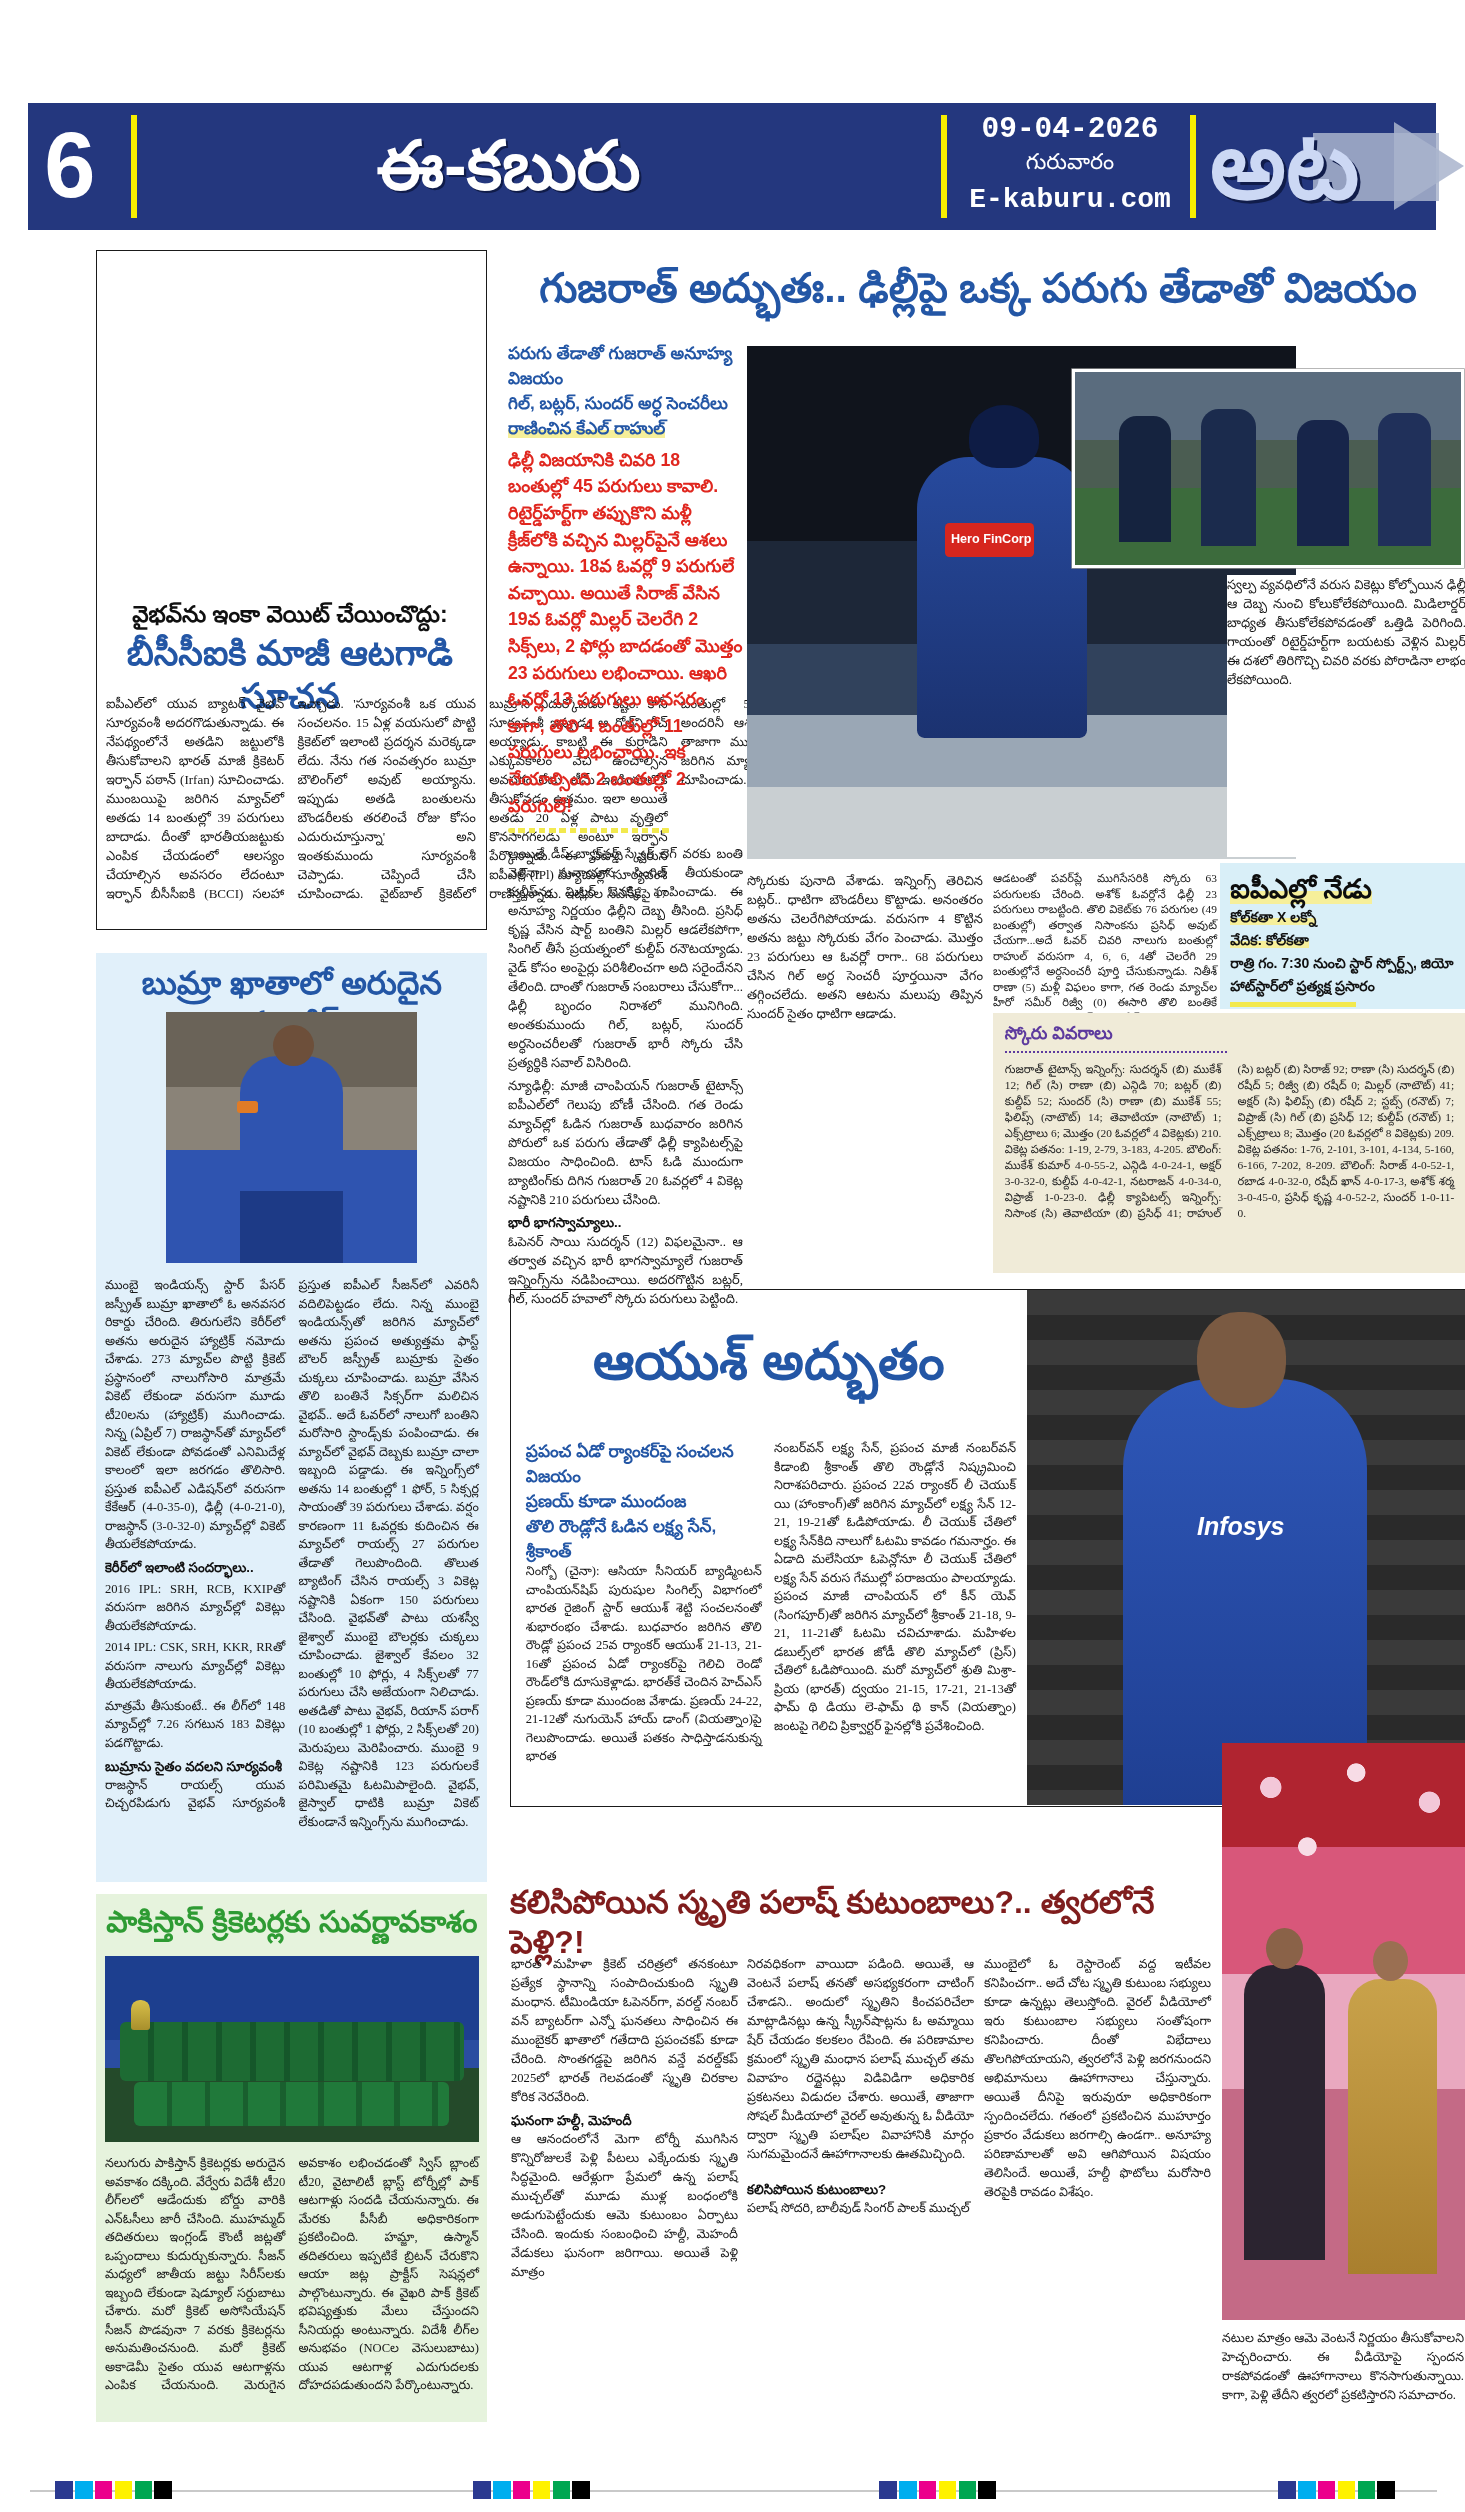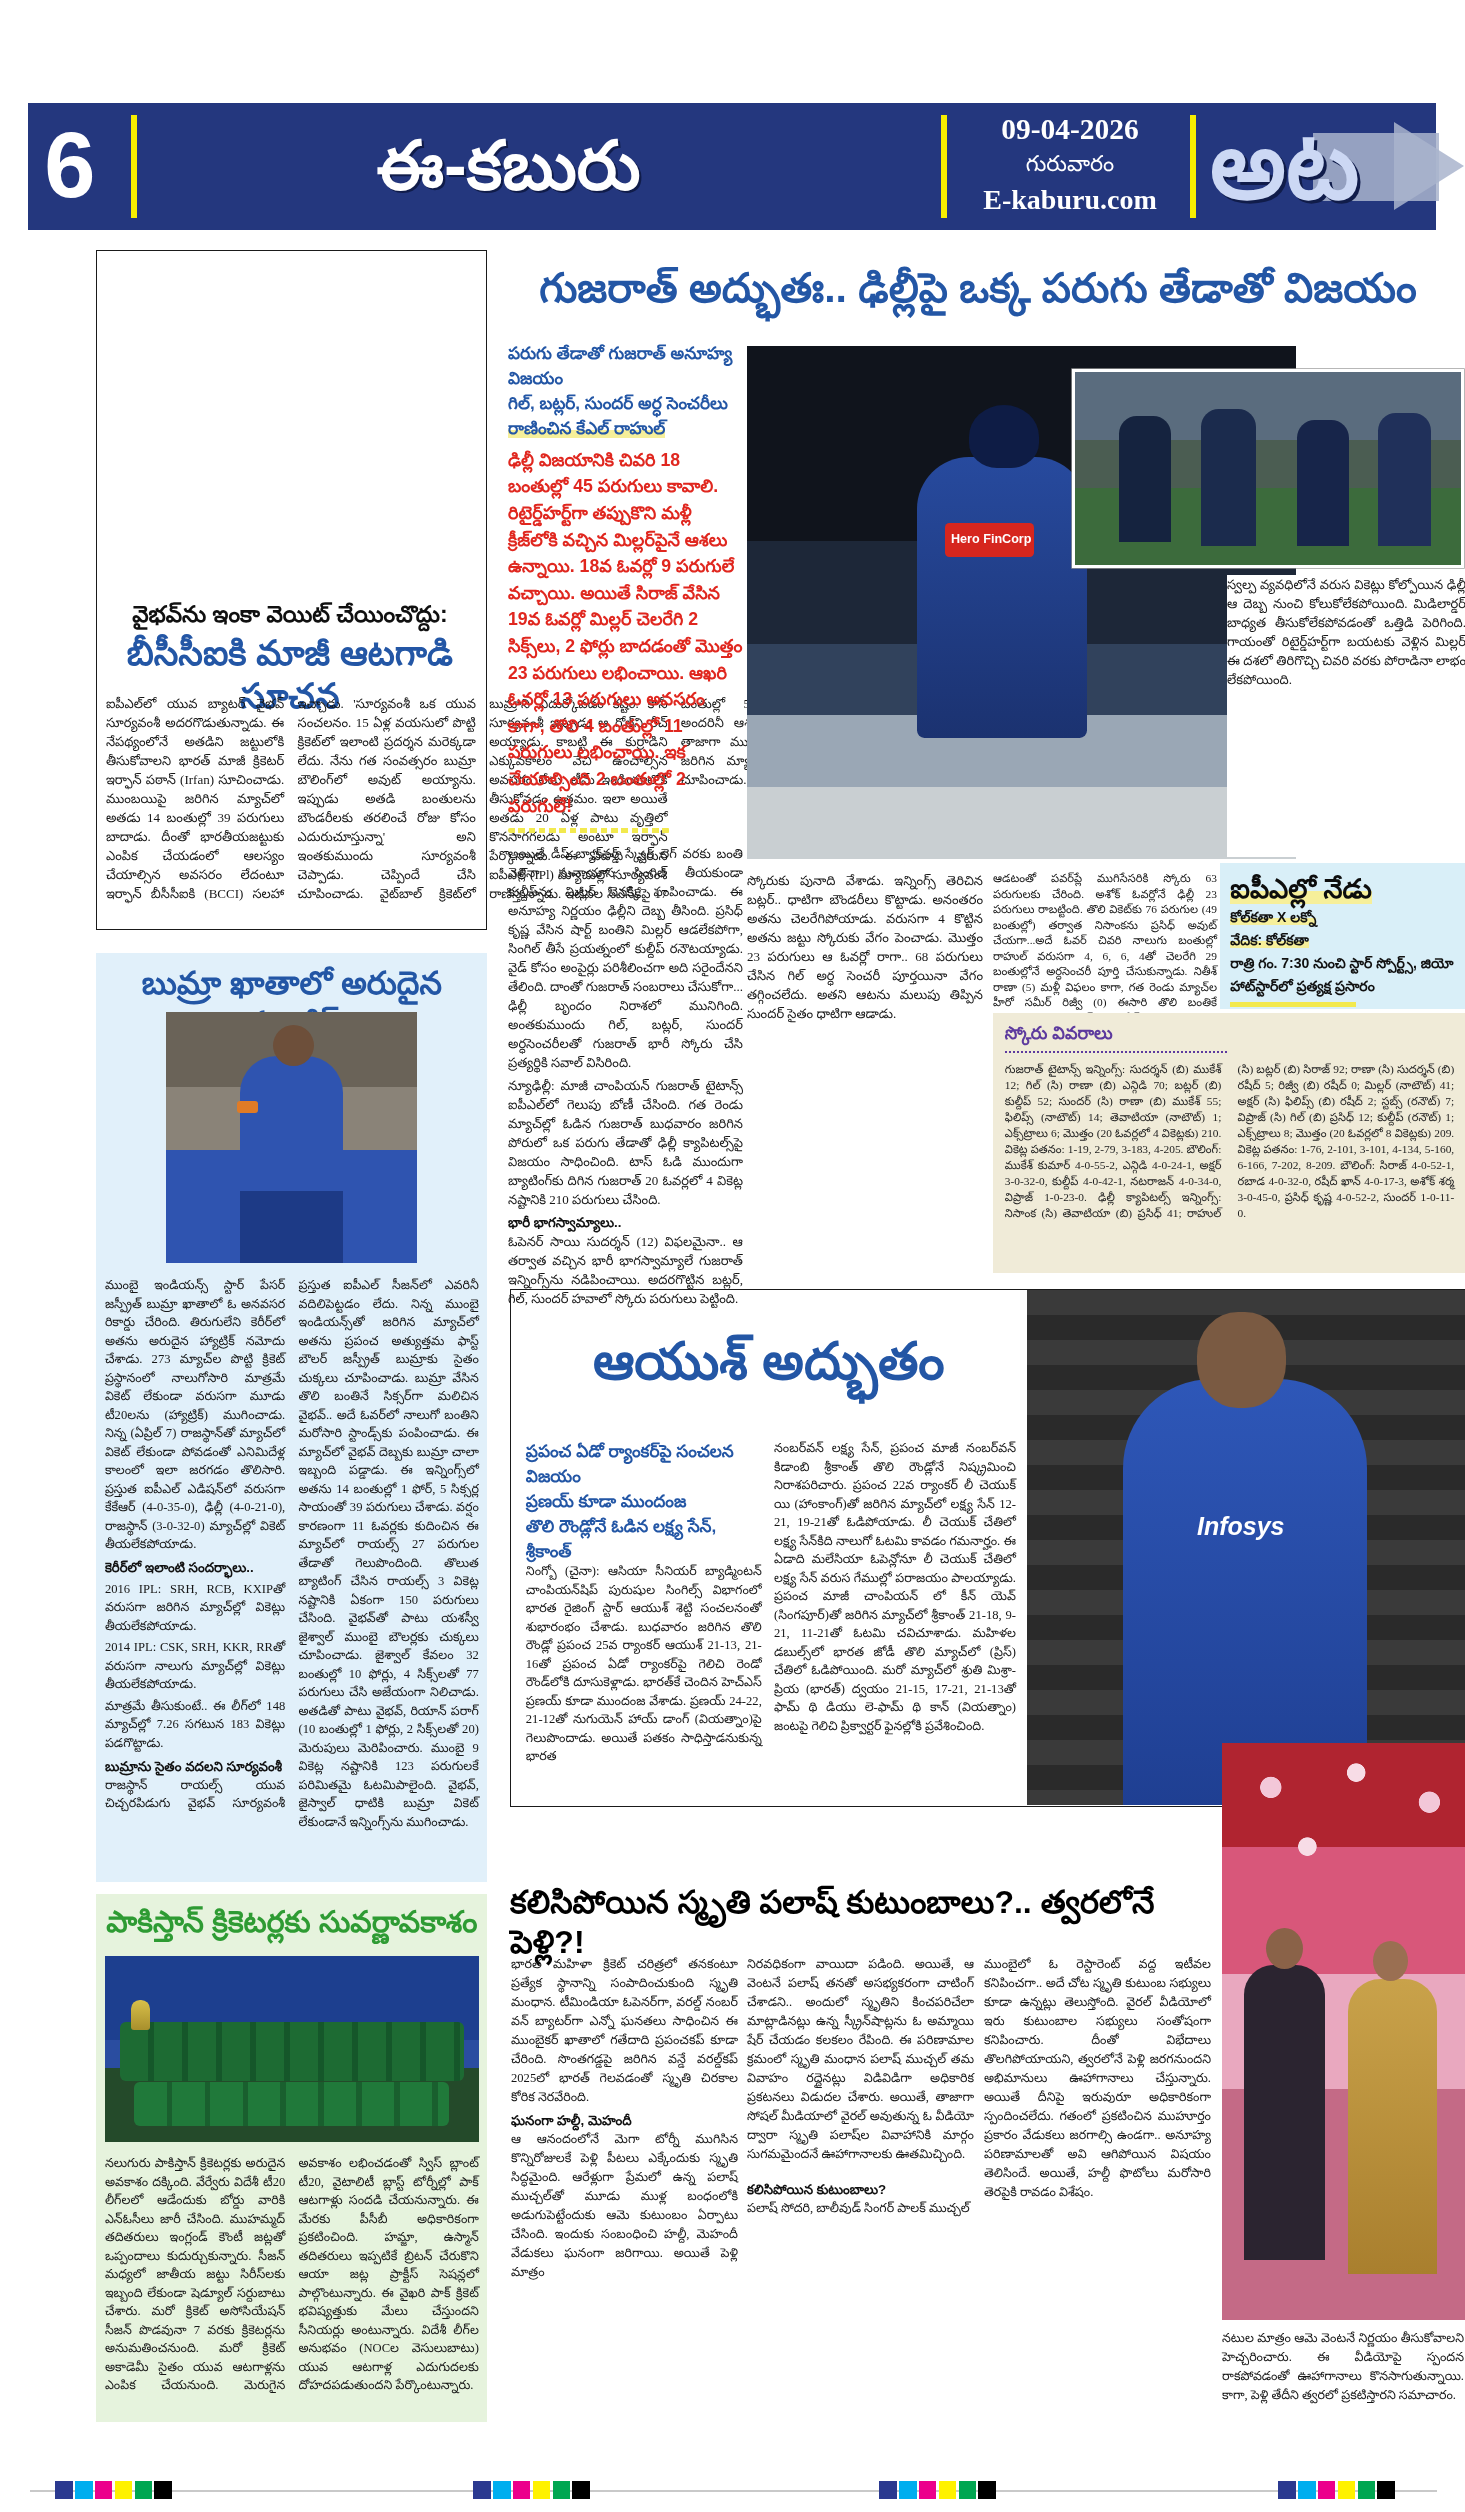--- a/index.html
+++ b/index.html
@@ -4,21 +4,21 @@
 <style>
   html,body{margin:0;padding:0;background:#e8e8e8;}
   .page{position:relative;width:1466px;height:2512px;background:#ffffff;margin:0 auto;
         font-family:"Liberation Serif", serif;color:#161616;overflow:hidden;}
   .abs{position:absolute;}
   
   .masthead{background:#24377e;}
   .mast-num{color:#fff;font-family:"Liberation Sans",sans-serif;font-weight:bold;font-size:92px;line-height:118px;}
   .ybar{background:#f6ee00;width:5.9px;}
   .brand{color:#fff;font-family:"Liberation Sans",sans-serif;font-weight:bold;font-size:68px;line-height:124px;text-align:center;text-shadow:2.2px 2.2px 0 #101c4a;}
-  .dateblk{color:#fff;font-family:Liberation Serif, serif;text-align:center;}
+  .dateblk{color:#fff;font-family:Liberation Mono, monospace;text-align:center;}
   .dateblk .d1{font-size:29.5px;font-weight:bold;line-height:38px;}
   .dateblk .d2{font-size:22px;line-height:32.5px;}
   .dateblk .d3{font-size:28px;font-weight:bold;line-height:37px;}
   .sec-logo{font-family:"Liberation Sans",sans-serif;font-weight:bold;font-size:95px;line-height:118px;
             color:#ccd8f4;text-shadow:3px 3px 0 #101c4a;}
   .arrow-shape{width:0;height:0;border-top:44px solid transparent;border-bottom:44px solid transparent;border-left:70px solid #a9b4cc;opacity:.85;}
   .arrow-tail{background:#a9b4cc;opacity:.85;}
   
   .rule-box{border:1.5px solid #1a1a1a;}
   .kicker{font-family:"Liberation Sans",sans-serif;font-weight:bold;font-size:23px;text-align:center;color:#101010;}
@@ -39,21 +39,21 @@
   .iplbox .t{font-family:"Liberation Sans",sans-serif;font-weight:bold;font-size:27px;line-height:34px;color:#0d0d0d;}
   .iplbox .l{font-family:"Liberation Sans",sans-serif;font-weight:bold;font-size:14px;line-height:23px;color:#111;display:inline;}
   .scorebox{background:#f0ebd8;padding:10.3px 11.8px;}
   .scorebox .t{font-family:"Liberation Sans",sans-serif;font-weight:bold;font-size:17.7px;color:#5d3a9e;}
   .dotline{border-bottom:2.2px dotted #5d3a9e;width:222px;margin:3px 0 7.4px 0;}
   .score-cols{column-count:2;column-gap:16.2px;font-size:11.4px;line-height:16px;text-align:justify;color:#222;}
   
   .panel-blue{background:#e1f0fa;}
   .panel-green{background:#e6f3dd;}
   .headline-green{font-family:"Liberation Sans",sans-serif;font-weight:bold;color:#2e9b33;text-align:center;}
-  .headline-purple{font-family:"Liberation Sans",sans-serif;font-weight:bold;color:#000000;}
+  .headline-purple{font-family:"Liberation Sans",sans-serif;font-weight:bold;color:#7f1d1d;}
   
   .reg{display:flex;gap:2.2px;}
   .reg .sq{width:17.7px;height:17.7px;}
   .grayline{background:#c9c9c9;height:1.5px;}
 </style>
 </head>
 <body>
 
 <div class="page">
 

